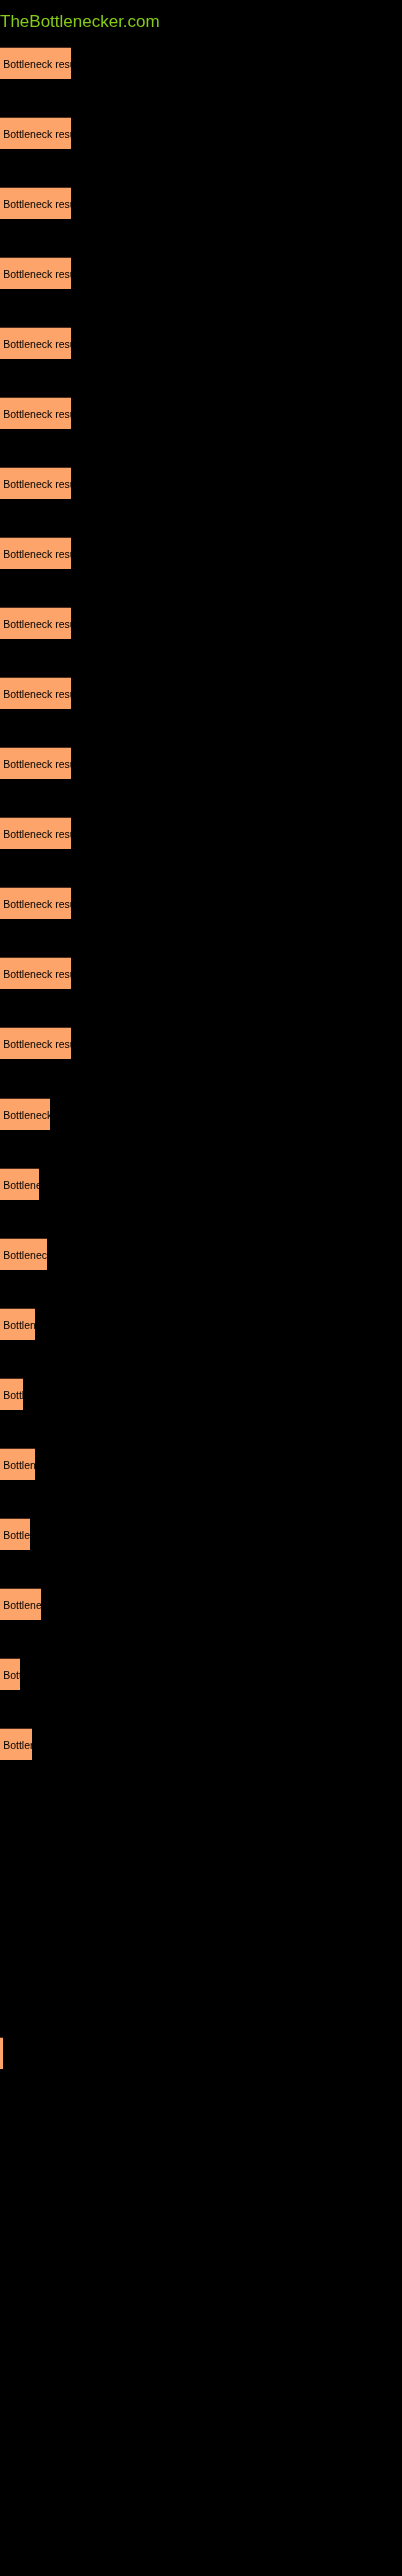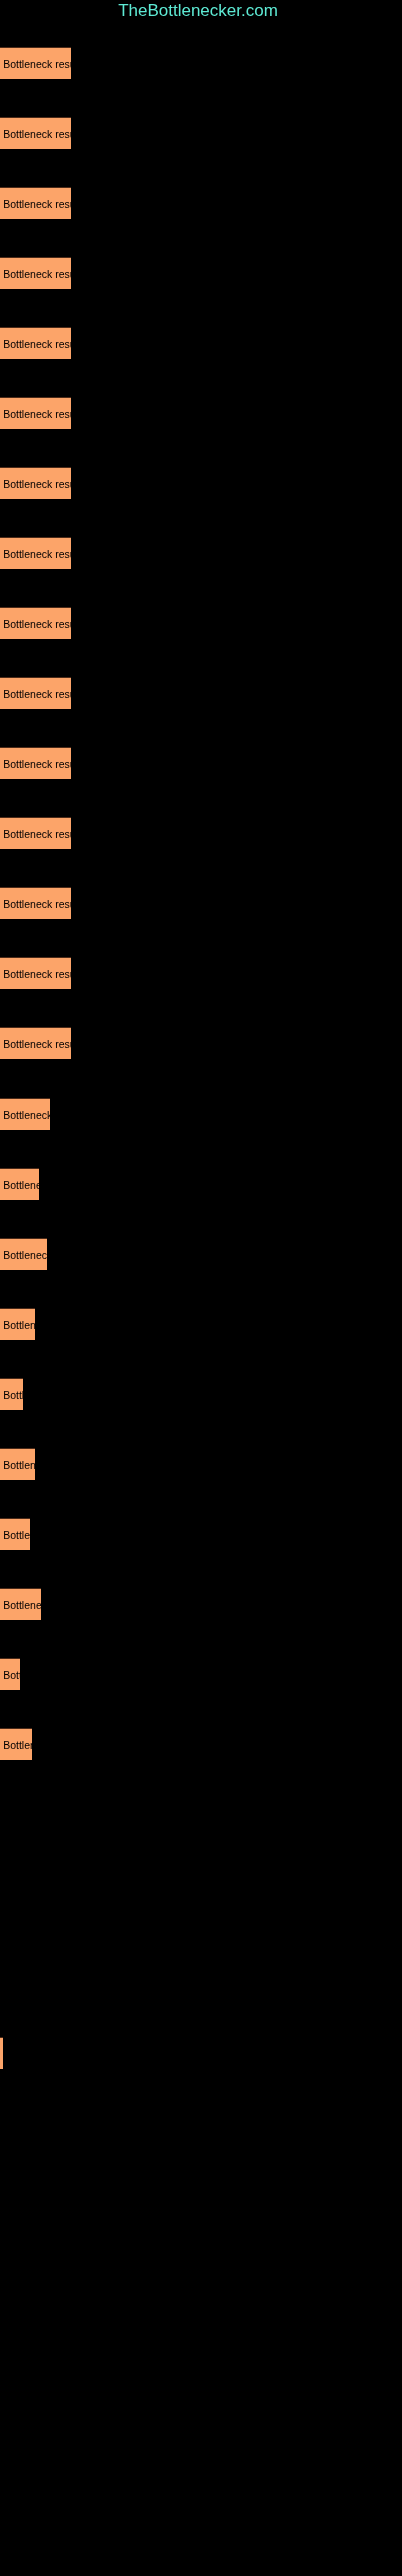--- a/index.html
+++ b/index.html
@@ -10,27 +10,27 @@
   body {
     width: 403px;
     height: 2576px;
     position: relative;
     overflow: hidden;
     font-family: "Liberation Sans", sans-serif;
   }
 
   #watermark {
     position: absolute;
-    top: 0px;
+    top: 11px;
     left: 0px;
     width: 396px;
-    text-align: center;
+    text-align: left;
     font-size: 17px;
     line-height: 21px;
-    color: #5eead4;
+    color: #84cc16;
     letter-spacing: 0px;
     white-space: nowrap;
     user-select: none;
   }
 
   #plot {
     position: absolute;
     left: 0px;
     top: 47px;
     width: 403px;

